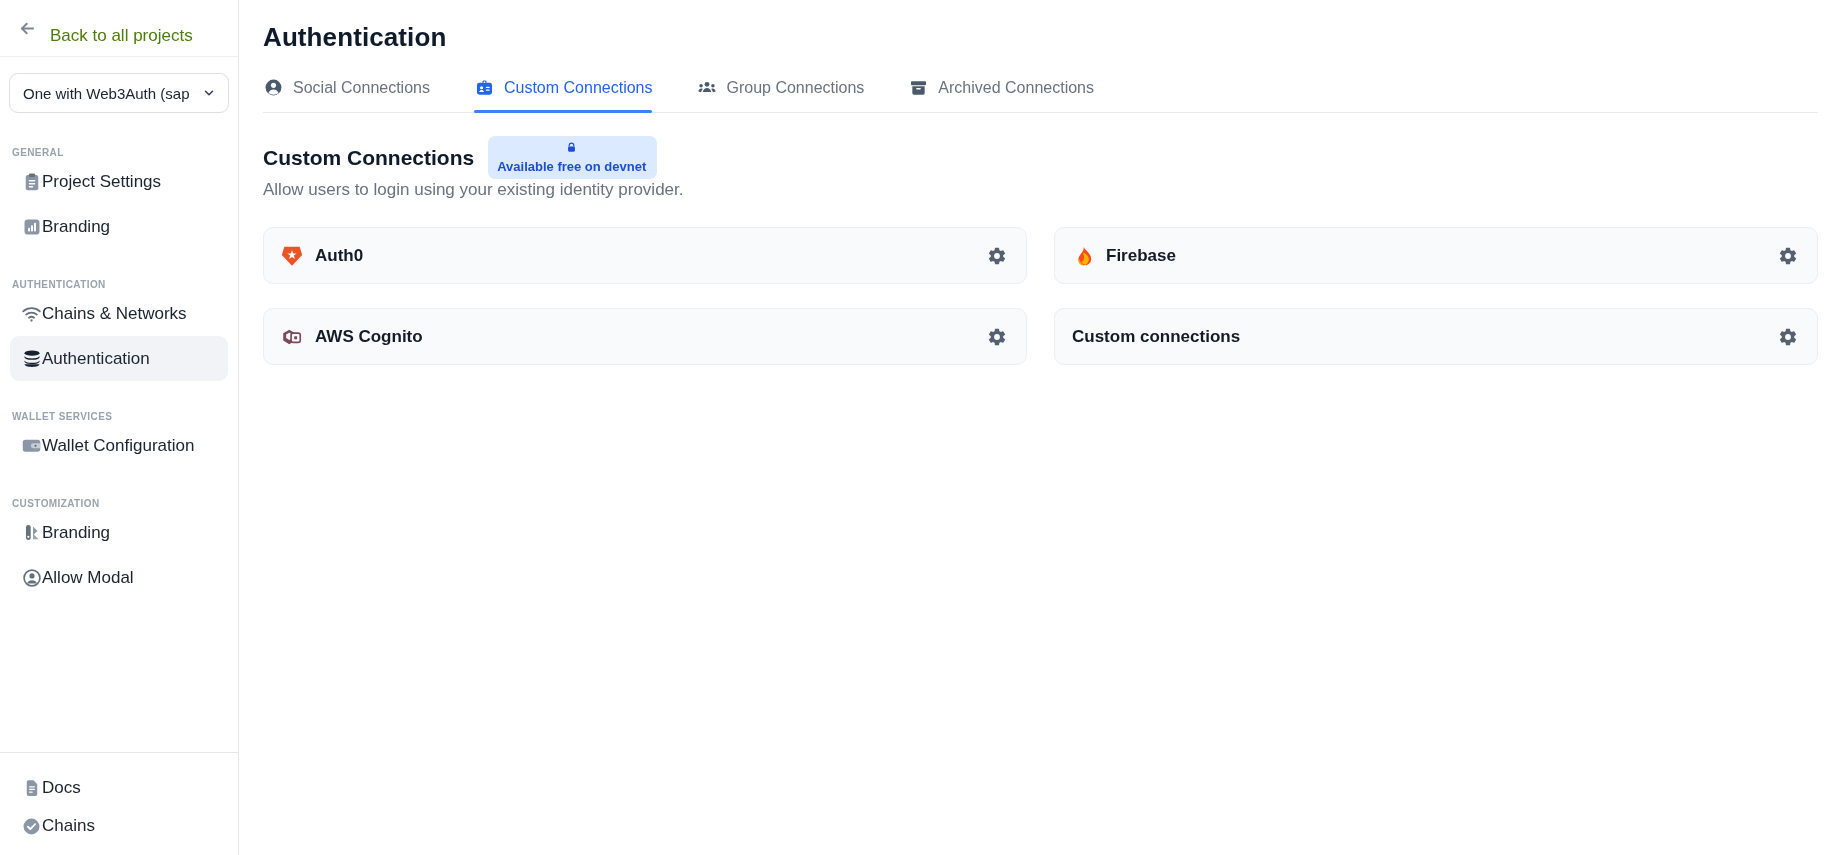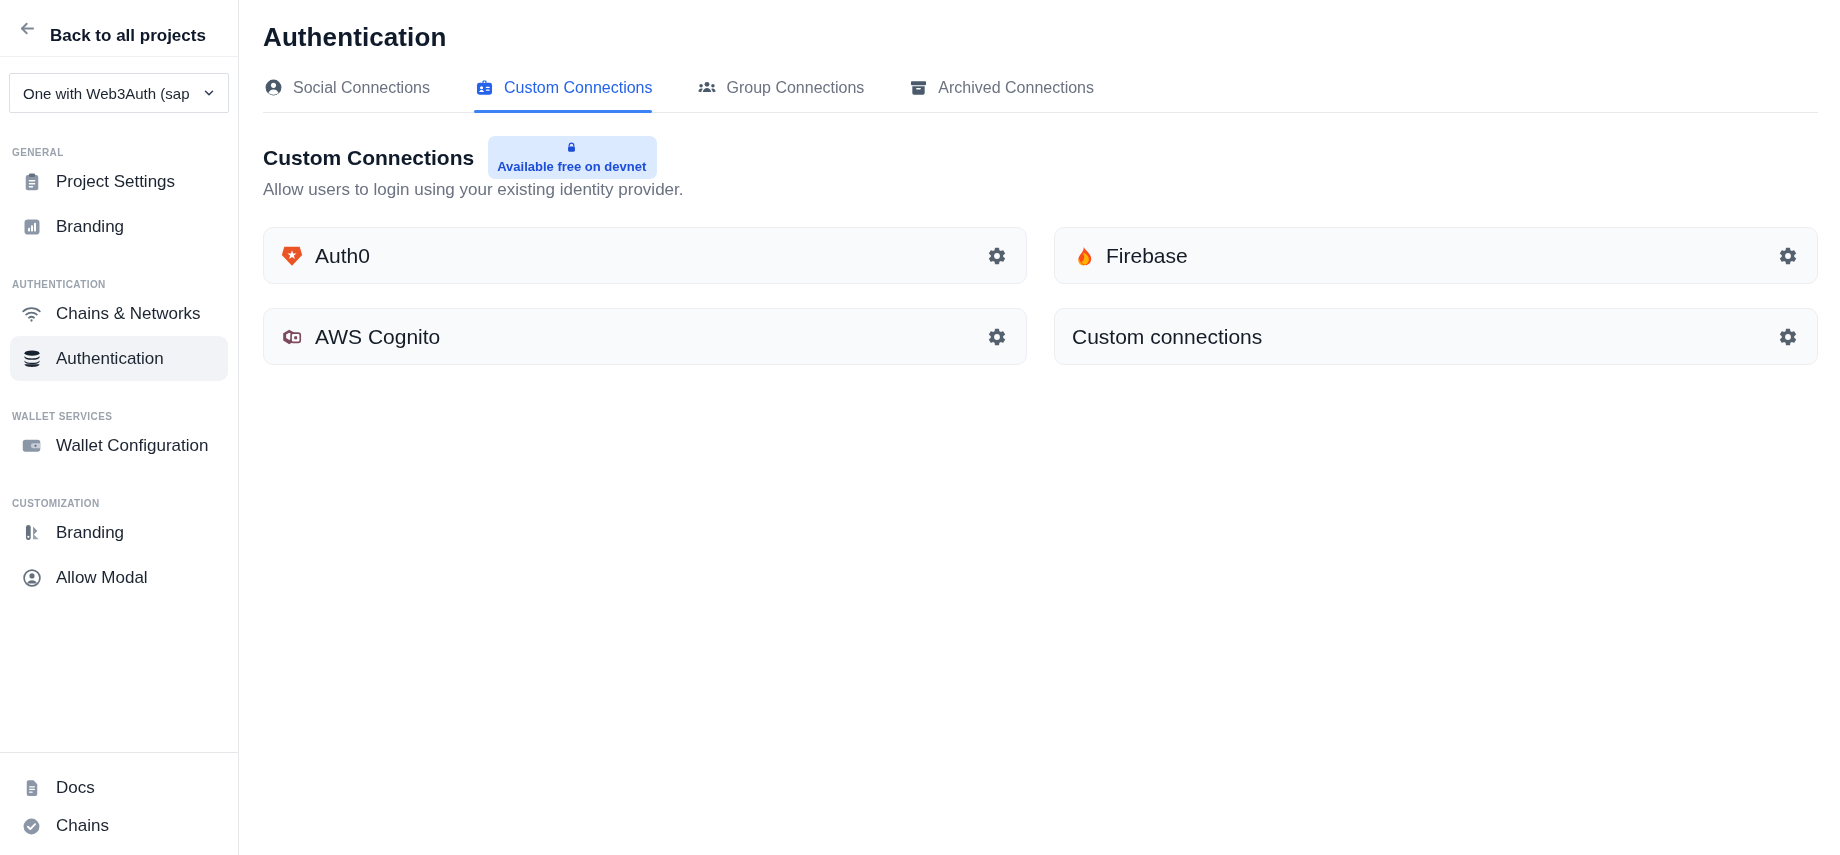--- a/index.html
+++ b/index.html
@@ -5,29 +5,29 @@
   * { margin:0; padding:0; box-sizing:border-box; }
   html,body { width:1840px; height:855px; background:#ffffff;
     font-family:"Liberation Sans","DejaVu Sans",sans-serif; color:#111827; overflow:hidden; }
   .app { display:flex; width:100%; height:100%; }
 
   
   .sidebar { width:239px; min-width:239px; height:100%; border-right:1px solid #e5e7eb;
     display:flex; flex-direction:column; background:#fff; }
   .sb-top { height:57px; display:flex; align-items:center; gap:12px; padding:0 17px;
     border-bottom:1px solid #eef0f3; }
-  .sb-back-label { font-size:17px; font-weight:700; color:#0f172a;margin-top:16px; }
-  .proj-select { margin:16px 9px 4px 9px; height:40px; border:1px solid #dcdfe4; border-radius:2px;
+  .sb-back-label { font-size:17px; font-weight:400; color:#4d7c0f;margin-top:16px; }
+  .proj-select { margin:16px 9px 4px 9px; height:40px; border:1px solid #dcdfe4; border-radius:9px;
     background:#fff; display:flex; align-items:center; justify-content:space-between;
     padding:0 11px 0 13px; cursor:pointer; }
   .proj-value { font-size:15px; color:#1b2430; white-space:nowrap; overflow:hidden; width:168px; }
   .nav { flex:1 1 auto; padding:0 10px; overflow:hidden; }
   .sec-header { font-size:10px; font-weight:700; letter-spacing:.4px; color:#9aa3ad;
     margin:30px 0 1px 2px; }
-  .nav-item { height:45px; display:flex; align-items:center; gap:14px; padding:0 11px;
+  .nav-item { height:45px; display:flex; align-items:center; padding:0 11px;
     border-radius:9px; cursor:pointer;text-align:right; }
   .nav-item.active { background:#f1f3f6; }
   .nav-label { font-size:17px; font-weight:500; color:#1b2430; }
   .sb-footer { border-top:1px solid #e5e7eb; padding:16px 10px 10px 10px; }
   .sb-footer .nav-item { height:38px; }
   .icn { display:inline-flex; width:21px; height:21px; align-items:center; justify-content:center; flex:0 0 21px; }
 
   
   .main { flex:1 1 auto; padding:15px 22px 0 24px; }
   .page-title { font-size:26px; font-weight:700; color:#0f1a2a; letter-spacing:.1px; margin:7px 0 24px 0; }
@@ -38,21 +38,21 @@
   .tab.active::after { content:""; position:absolute; left:0; right:0; bottom:-1px; height:3px;
     background:#3b82f6; border-radius:2px; }
   .sec-head { display:flex; align-items:center; gap:14px; margin-top:23px; }
   .sec-title { font-size:21px; font-weight:700; color:#0f1a2a; }
   .badge { display:inline-flex; align-items:center; gap:6px; background:#dbeafe; color:#1d4ed8;
     font-size:13px; font-weight:700; border-radius:7px; padding:5px 11px 5px 9px;flex-direction:column; }
   .desc { margin-top:1px; font-size:17px; color:#6b7280; }
   .grid { margin-top:27px; display:grid; grid-template-columns:1fr 1fr; column-gap:27px; row-gap:24px; }
   .card { height:57px; background:#f9fafb; border:1px solid #eceef2; border-radius:10px;
     display:flex; align-items:center; gap:12px; padding:0 17px; cursor:pointer; }
-  .card-label { font-size:21px; color:#141c28; }
+  .card-label { font-size:17px; color:#141c28;font-weight:bold; }
   .gear-btn { margin-left:auto; background:none; border:none; display:flex; align-items:center; cursor:pointer; padding:2px; }
   .logo { display:inline-flex; width:22px; height:22px; flex:0 0 22px; }
 </style>
 </head>
 <body>
 
 <div class="app">
 
   <aside class="sidebar">
 

